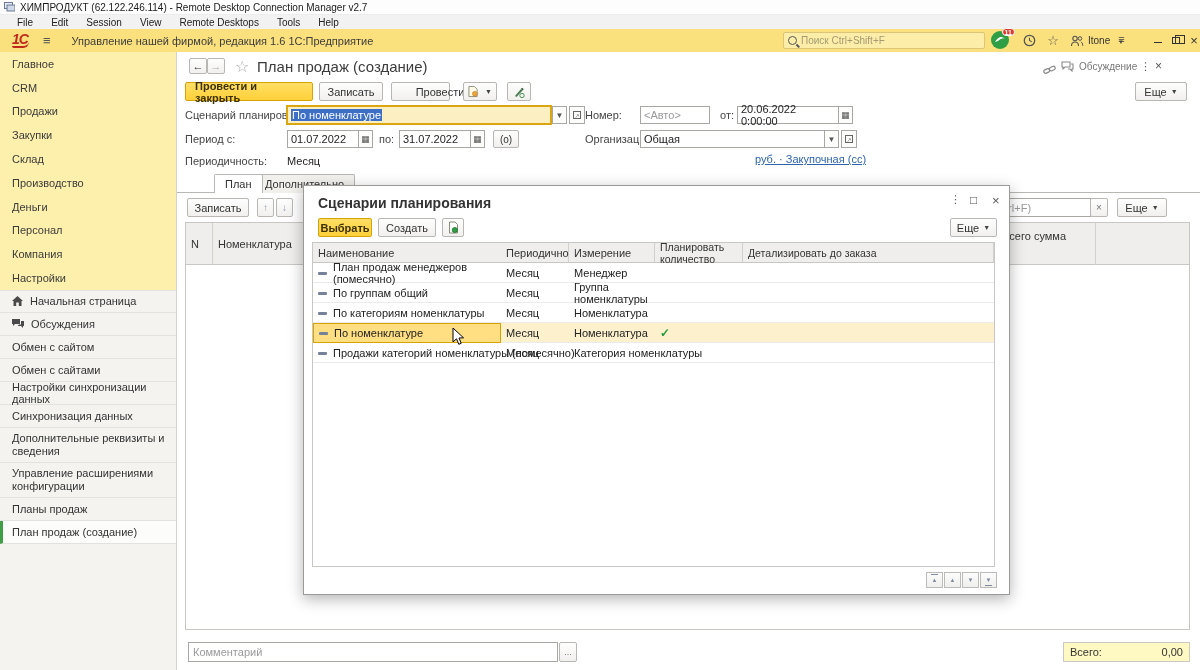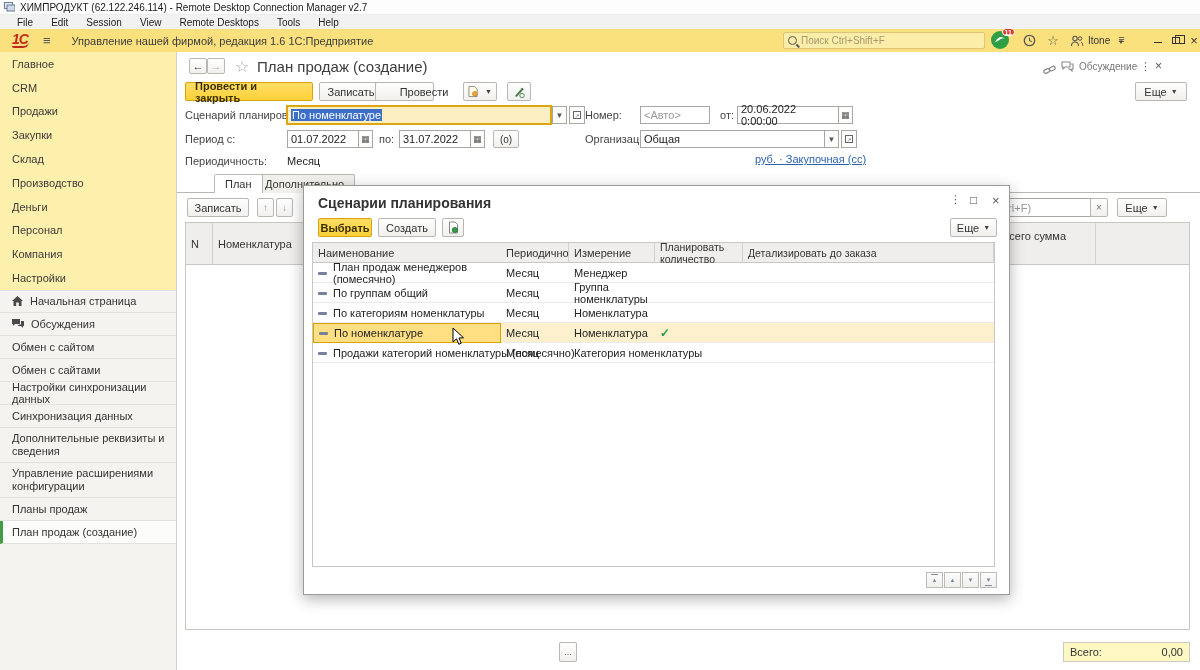--- a/index.html
+++ b/index.html
@@ -240,21 +240,21 @@
           <path d="M1 1 H9 V6 H4 L2 8 L2 6 H1 Z" fill="none" stroke="#8a8a8a" stroke-width="1.1"></path>
           <path d="M10 3 H12 V8 H11 L11 10 L9 8 H7" fill="none" stroke="#8a8a8a" stroke-width="1.1"></path>
         </svg>
       <span style="font-size:10px; color:#777;">Обсуждение</span>
     </div>
     <span style="position:absolute; left:963px; top:8px; font-size:11px; color:#555;">⋮</span>
     <span style="position:absolute; left:978px; top:7px; font-size:12px; color:#555;">×</span>
 
     <div class="btn yellow" style="left:8px; top:30px; width:128px;">Провести и закрыть</div>
     <div class="btn" style="left:142px; top:30px; width:64px;">Записать</div>
-    <div class="btn" style="left:198px; top:30px; width:44px;padding-left:48px;">Провести</div>
+    <div class="btn" style="left:214px; top:30px; width:44px;padding-left:48px;">Провести</div>
     <div class="btn icon" style="left:286px; top:30px; width:34px; gap:3px;">
       <svg width="11" height="13" viewBox="0 0 11 13">
           <path d="M1 1 H7 L10 4 V12 H1 Z" fill="#fffbe8" stroke="#8a8a7a" stroke-width="1"></path>
           <circle cx="7.5" cy="9" r="2.6" fill="#f2a33a" stroke="#b87818" stroke-width="0.7"></circle>
         </svg>
       <span class="caret-s">▼</span>
     </div>
     <div class="btn icon" style="left:330px; top:30px; width:24px;">
       <svg width="12" height="12" viewBox="0 0 12 12">
           <path d="M2 10 L8 3 L9.5 4.5 L3.5 11 Z" fill="#4a7a52"></path>
@@ -343,20 +343,21 @@
       </div>
 
     <div style="position:absolute; left:8px; top:170px; width:1005px; height:408px; border:1px solid #c9c7c3; background:#fff;">
       <div style="position:absolute; left:0; top:0; width:1003px; height:42px; background:#efeeec; border-bottom:1px solid #c9c7c3;">
         <div style="position:absolute; left:0; top:0; width:27px; height:42px; border-right:1px solid #d3d1cd; display:flex; align-items:center; padding-left:5px; font-size:11px; color:#333;">N</div>
         <div style="position:absolute; left:27px; top:0; width:785px; height:42px; border-right:1px solid #d3d1cd; display:flex; align-items:center; padding-left:5px; font-size:11px; color:#333;">Номенклатура</div>
         <div style="position:absolute; left:812px; top:0; width:98px; height:42px; border-right:1px solid #d3d1cd; display:flex; align-items:flex-start; padding:7px 0 0 4px; font-size:11px; color:#333; overflow:hidden;">Всего сумма</div>
       </div>
     </div>
 
+    <input class="txtin" style="position: absolute; left: 11px; top: 590px; width: 370px; height: 20px;" placeholder="Комментарий">
     <div class="btn icon" style="left:382px; top:590px; width:18px; height:20px; font-size:9px; color:#777;">...</div>
     <div style="position:absolute; left:886px; top:590px; width:127px; height:20px; background:#fef9c3; border:1px solid #ccc9c5; display:flex; align-items:center; justify-content:space-between; padding:0 6px; font-size:11px; color:#333;">
       <span>Всего:</span>
       <span>0,00</span>
     </div>
 
     <div class="dialog">
       <div class="dlg-title">Сценарии планирования</div>
       <span class="dlg-ctl" style="left:646px;">⋮</span>
       <span class="dlg-ctl" style="left:666px; font-size:12px;">□</span>

